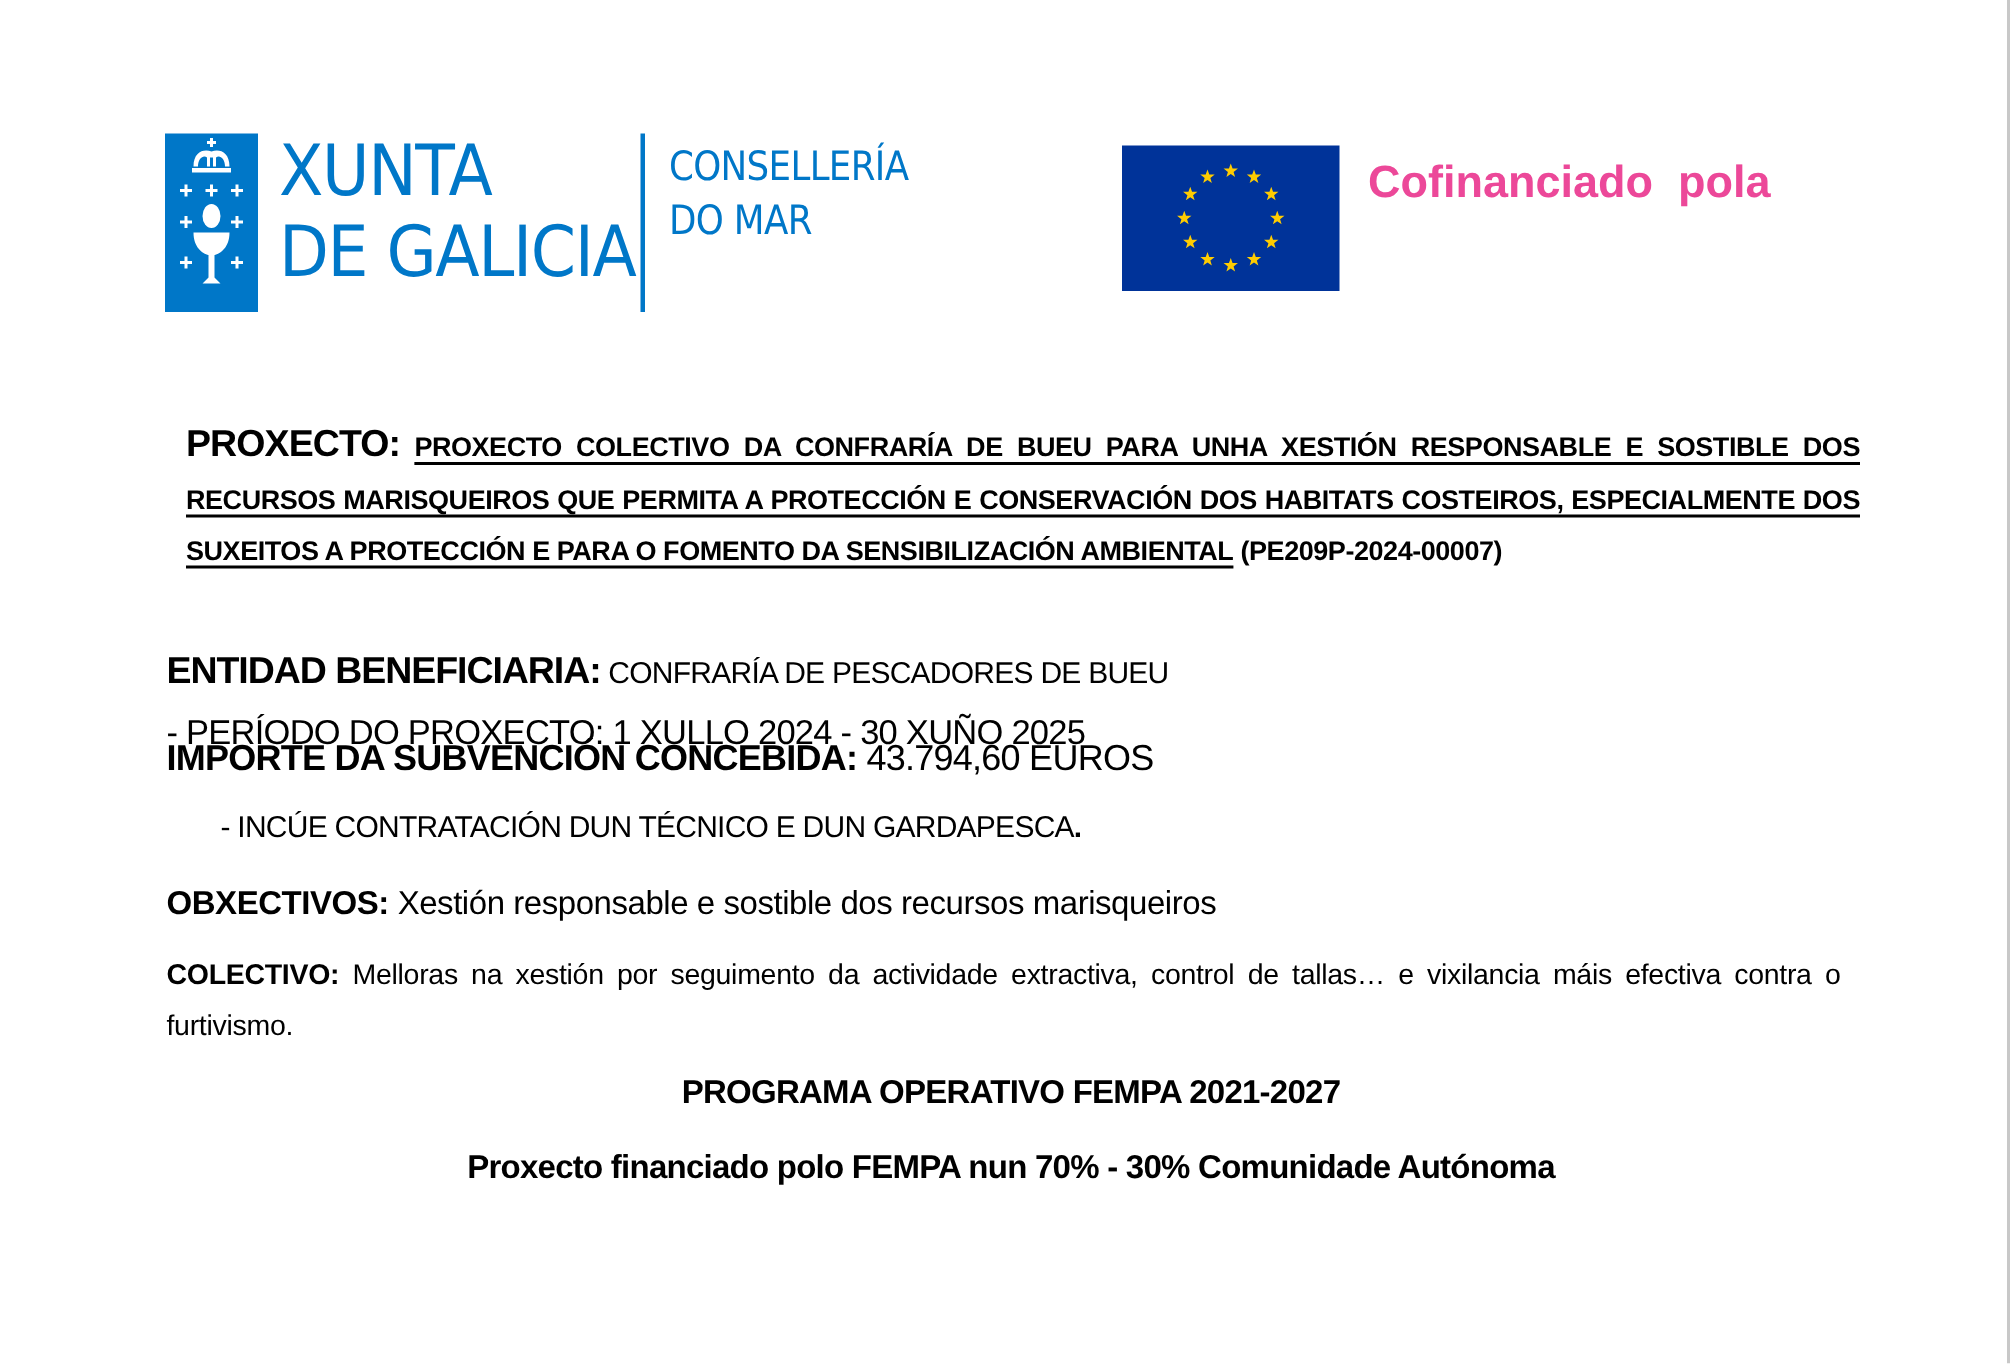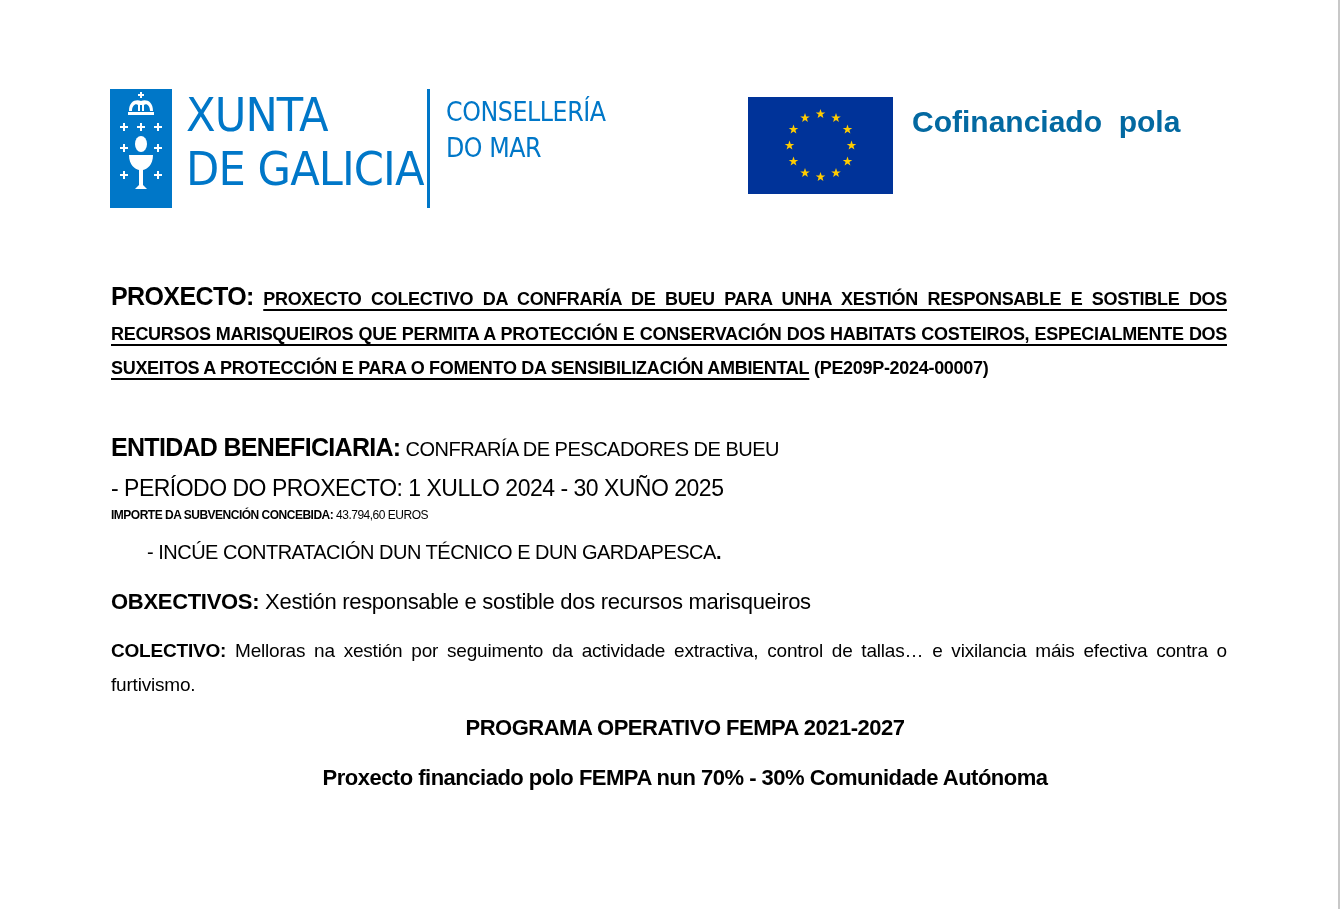--- a/index.html
+++ b/index.html
@@ -19,52 +19,52 @@
     .xunta-divider { position: absolute; left: 427px; top: 89px; width: 3px; height: 119px; background: #0077c8; }
     .conselleria {
       position: absolute; left: 446px; top: 94px; color: #0077c8;
       font-family: "DejaVu Sans", sans-serif; font-size: 27px; line-height: 36px; letter-spacing: -0.5px;
       transform: scaleX(0.88); transform-origin: left top;
     }
 
     
     .eu-flag { position: absolute; left: 748px; top: 97px; width: 145px; height: 97px; background: #003399; }
     .eu-text {
-      position: absolute; left: 912px; top: 102px; color: #0369a1;
+      position: absolute; left: 912px; top: 102px; color: #ec4899;
       font-family: "Liberation Sans", sans-serif; font-weight: bold; font-size: 30px; line-height: 40px;
     }
 
     
     .content { position: absolute; left: 111px; width: 1116px; top: 0; }
     .calibri { font-family: "Liberation Sans", sans-serif; }
     .proxecto-block {
-      position: absolute; top: 279px; left: 0; width: 1116px;
+      position: absolute; top: 279px; left: 13px; width: 1116px;
       font-size: 18px; line-height: 34.5px; text-align: justify; text-align-last: left;
       letter-spacing: -0.3px;
     }
     .proxecto-label { font-weight: bold; font-size: 25px; letter-spacing: -0.6px; }
     .proxecto-title { font-weight: bold; text-decoration: underline; text-decoration-thickness: 2px; text-underline-offset: 4px; }
     .proxecto-code { font-weight: bold; }
 
     .line { position: absolute; left: 0; white-space: nowrap; }
     .l-entidad { top: 433px; font-size: 20px; letter-spacing: -0.5px; }
     .l-entidad .lbl { font-weight: bold; font-size: 25px; letter-spacing: -0.7px; }
     .l-periodo { top: 475px; font-size: 23px; letter-spacing: -0.5px; }
-    .l-importe { top: 508px; font-size: 12px; letter-spacing: -0.5px; }
+    .l-importe { top: 492px; font-size: 24px; letter-spacing: -0.5px; }
     .l-importe .lbl { font-weight: bold; }
     .l-incue { top: 541px; font-size: 20px; letter-spacing: -0.5px; margin-left: 36px; }
     .l-obx { top: 589px; font-size: 22px; letter-spacing: -0.3px; }
     .l-obx .lbl { font-weight: bold; }
     .resultados {
       position: absolute; top: 634px; left: 0; width: 1116px;
       font-size: 19px; line-height: 34px; text-align: justify; letter-spacing: -0.2px;
     }
     .resultados .lbl { font-weight: bold; }
 
-    .center-line { position: absolute; left: 16px; width: 1116px; text-align: center; font-weight: bold; font-size: 22px; letter-spacing: -0.5px; }
+    .center-line { position: absolute; left: 5px; width: 1116px; text-align: center; font-weight: bold; font-size: 22px; letter-spacing: -0.5px; }
     .c-programa { top: 715px; }
     .c-financ { top: 765px; }
   </style>
 </head>
 <body>
 
 <div class="right-edge"></div>
 
 <div class="xunta-emblem">
   <svg width="62" height="119" viewBox="0 0 62 119">

